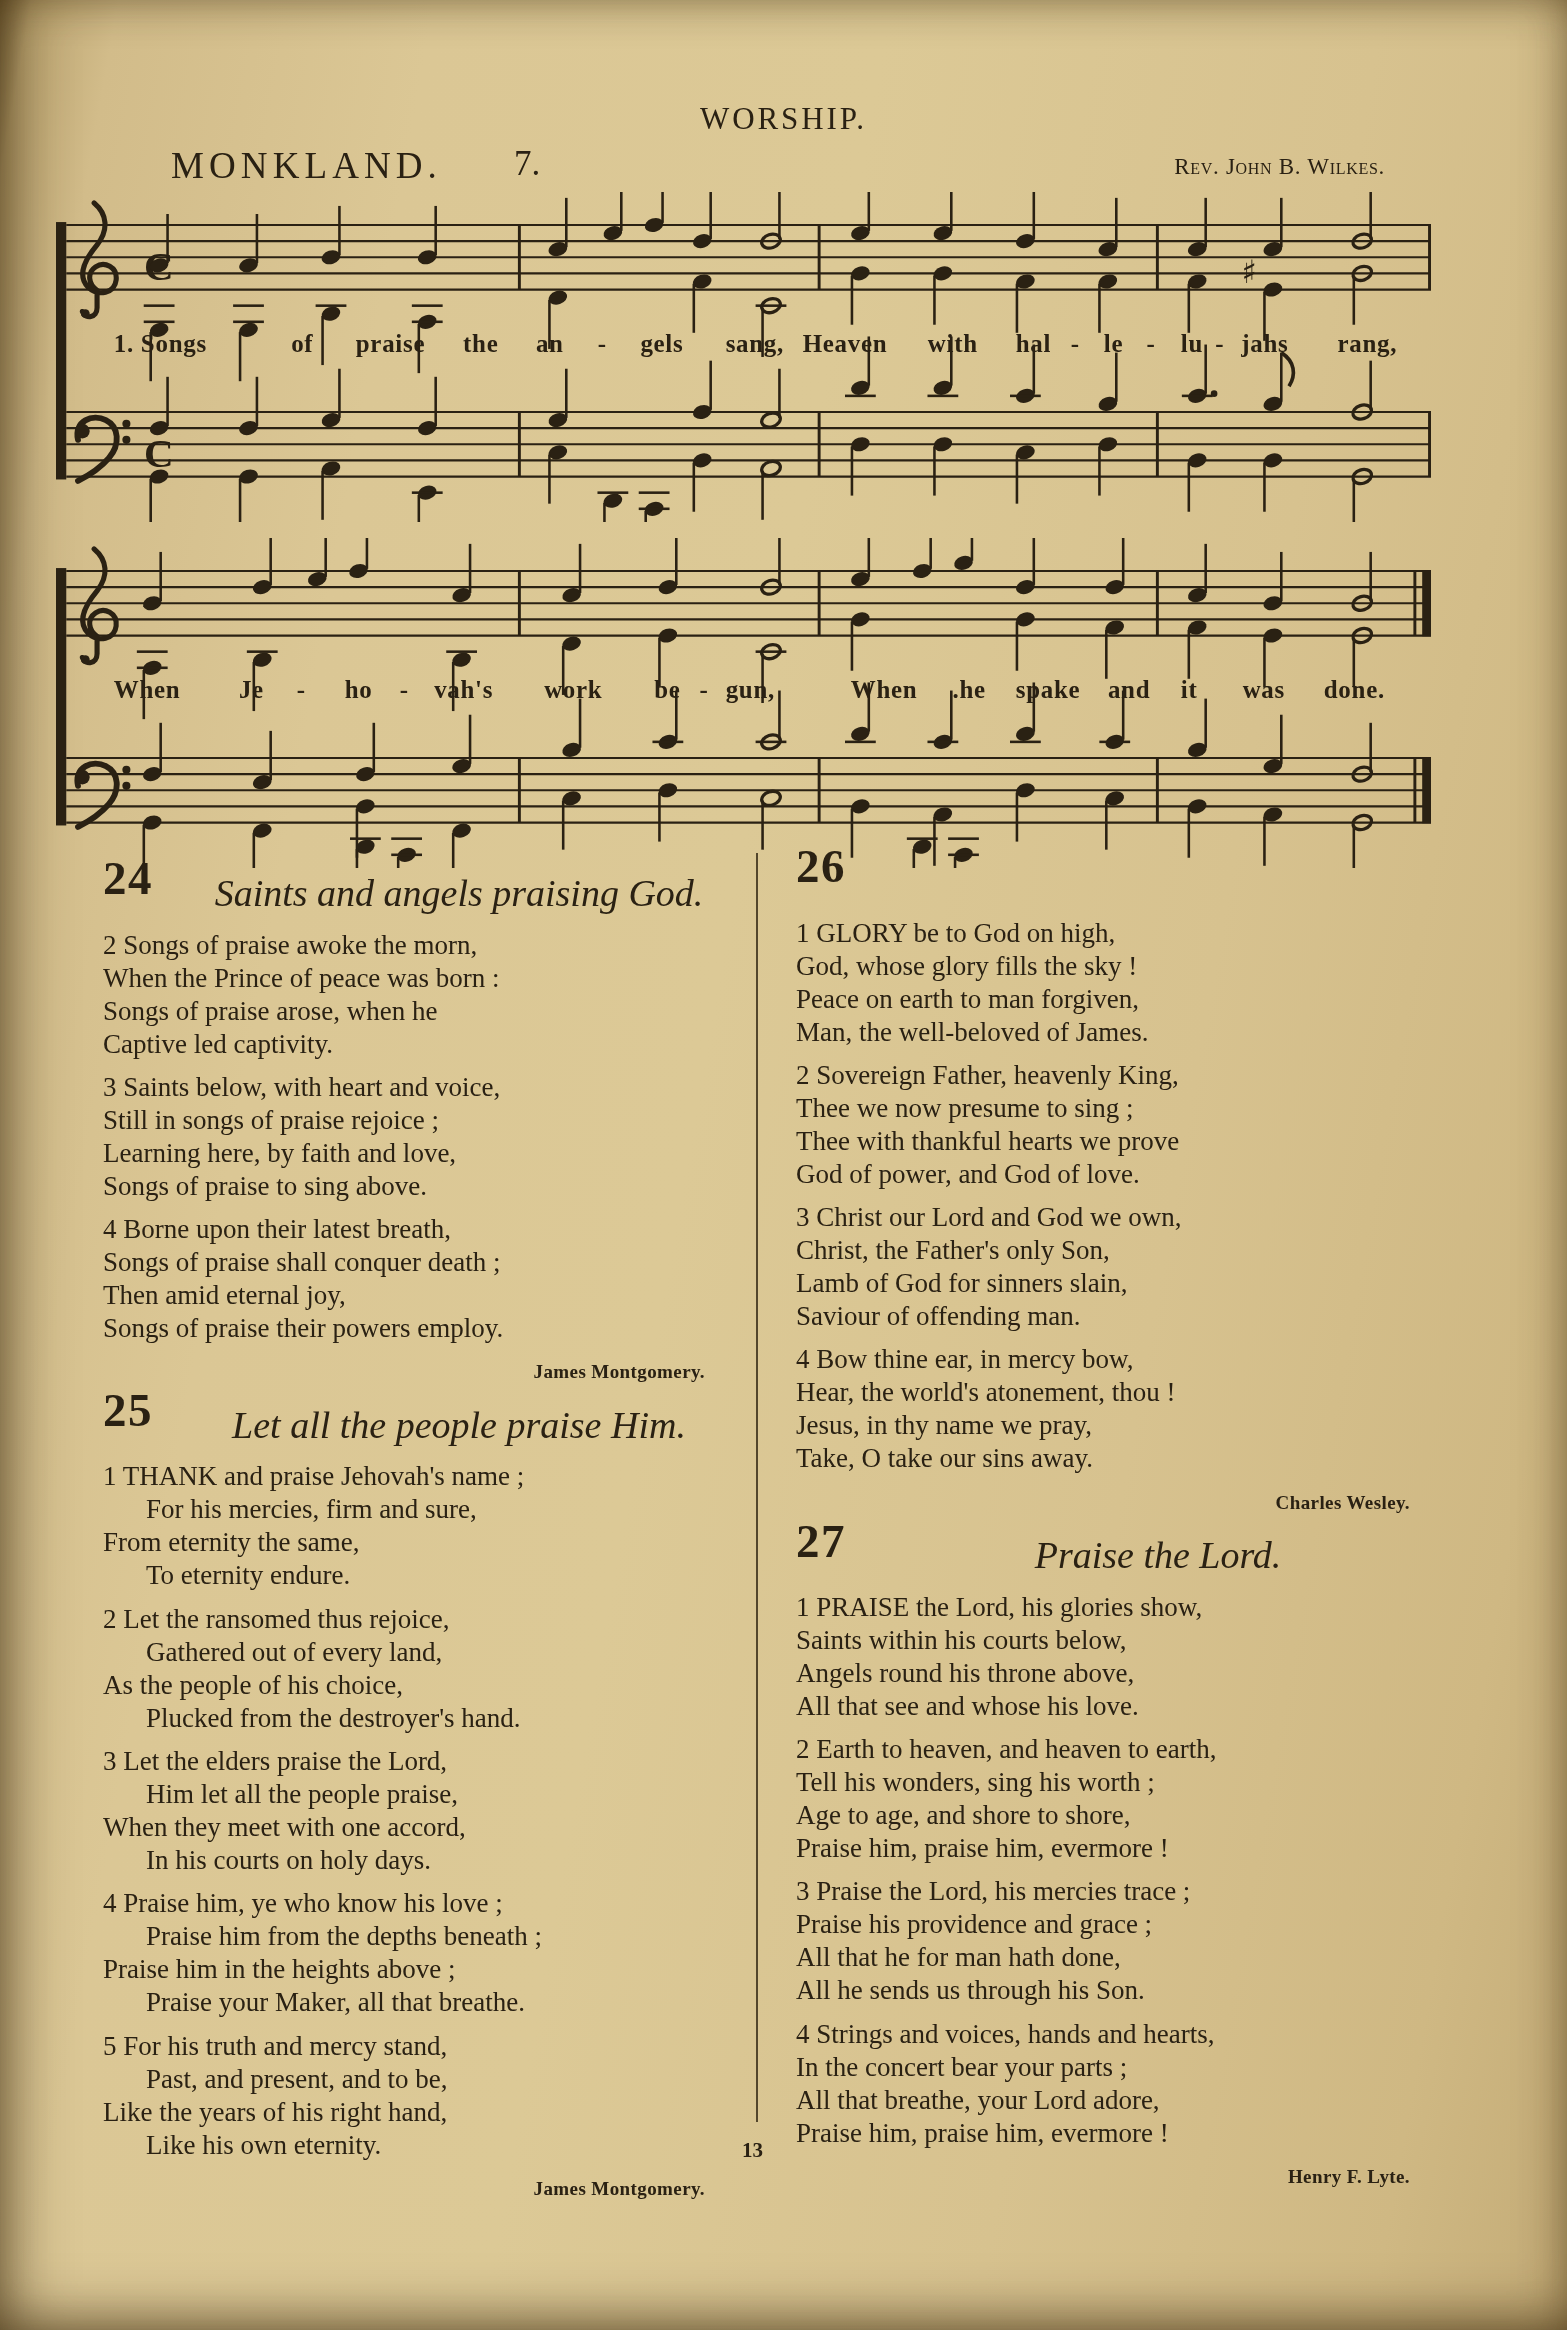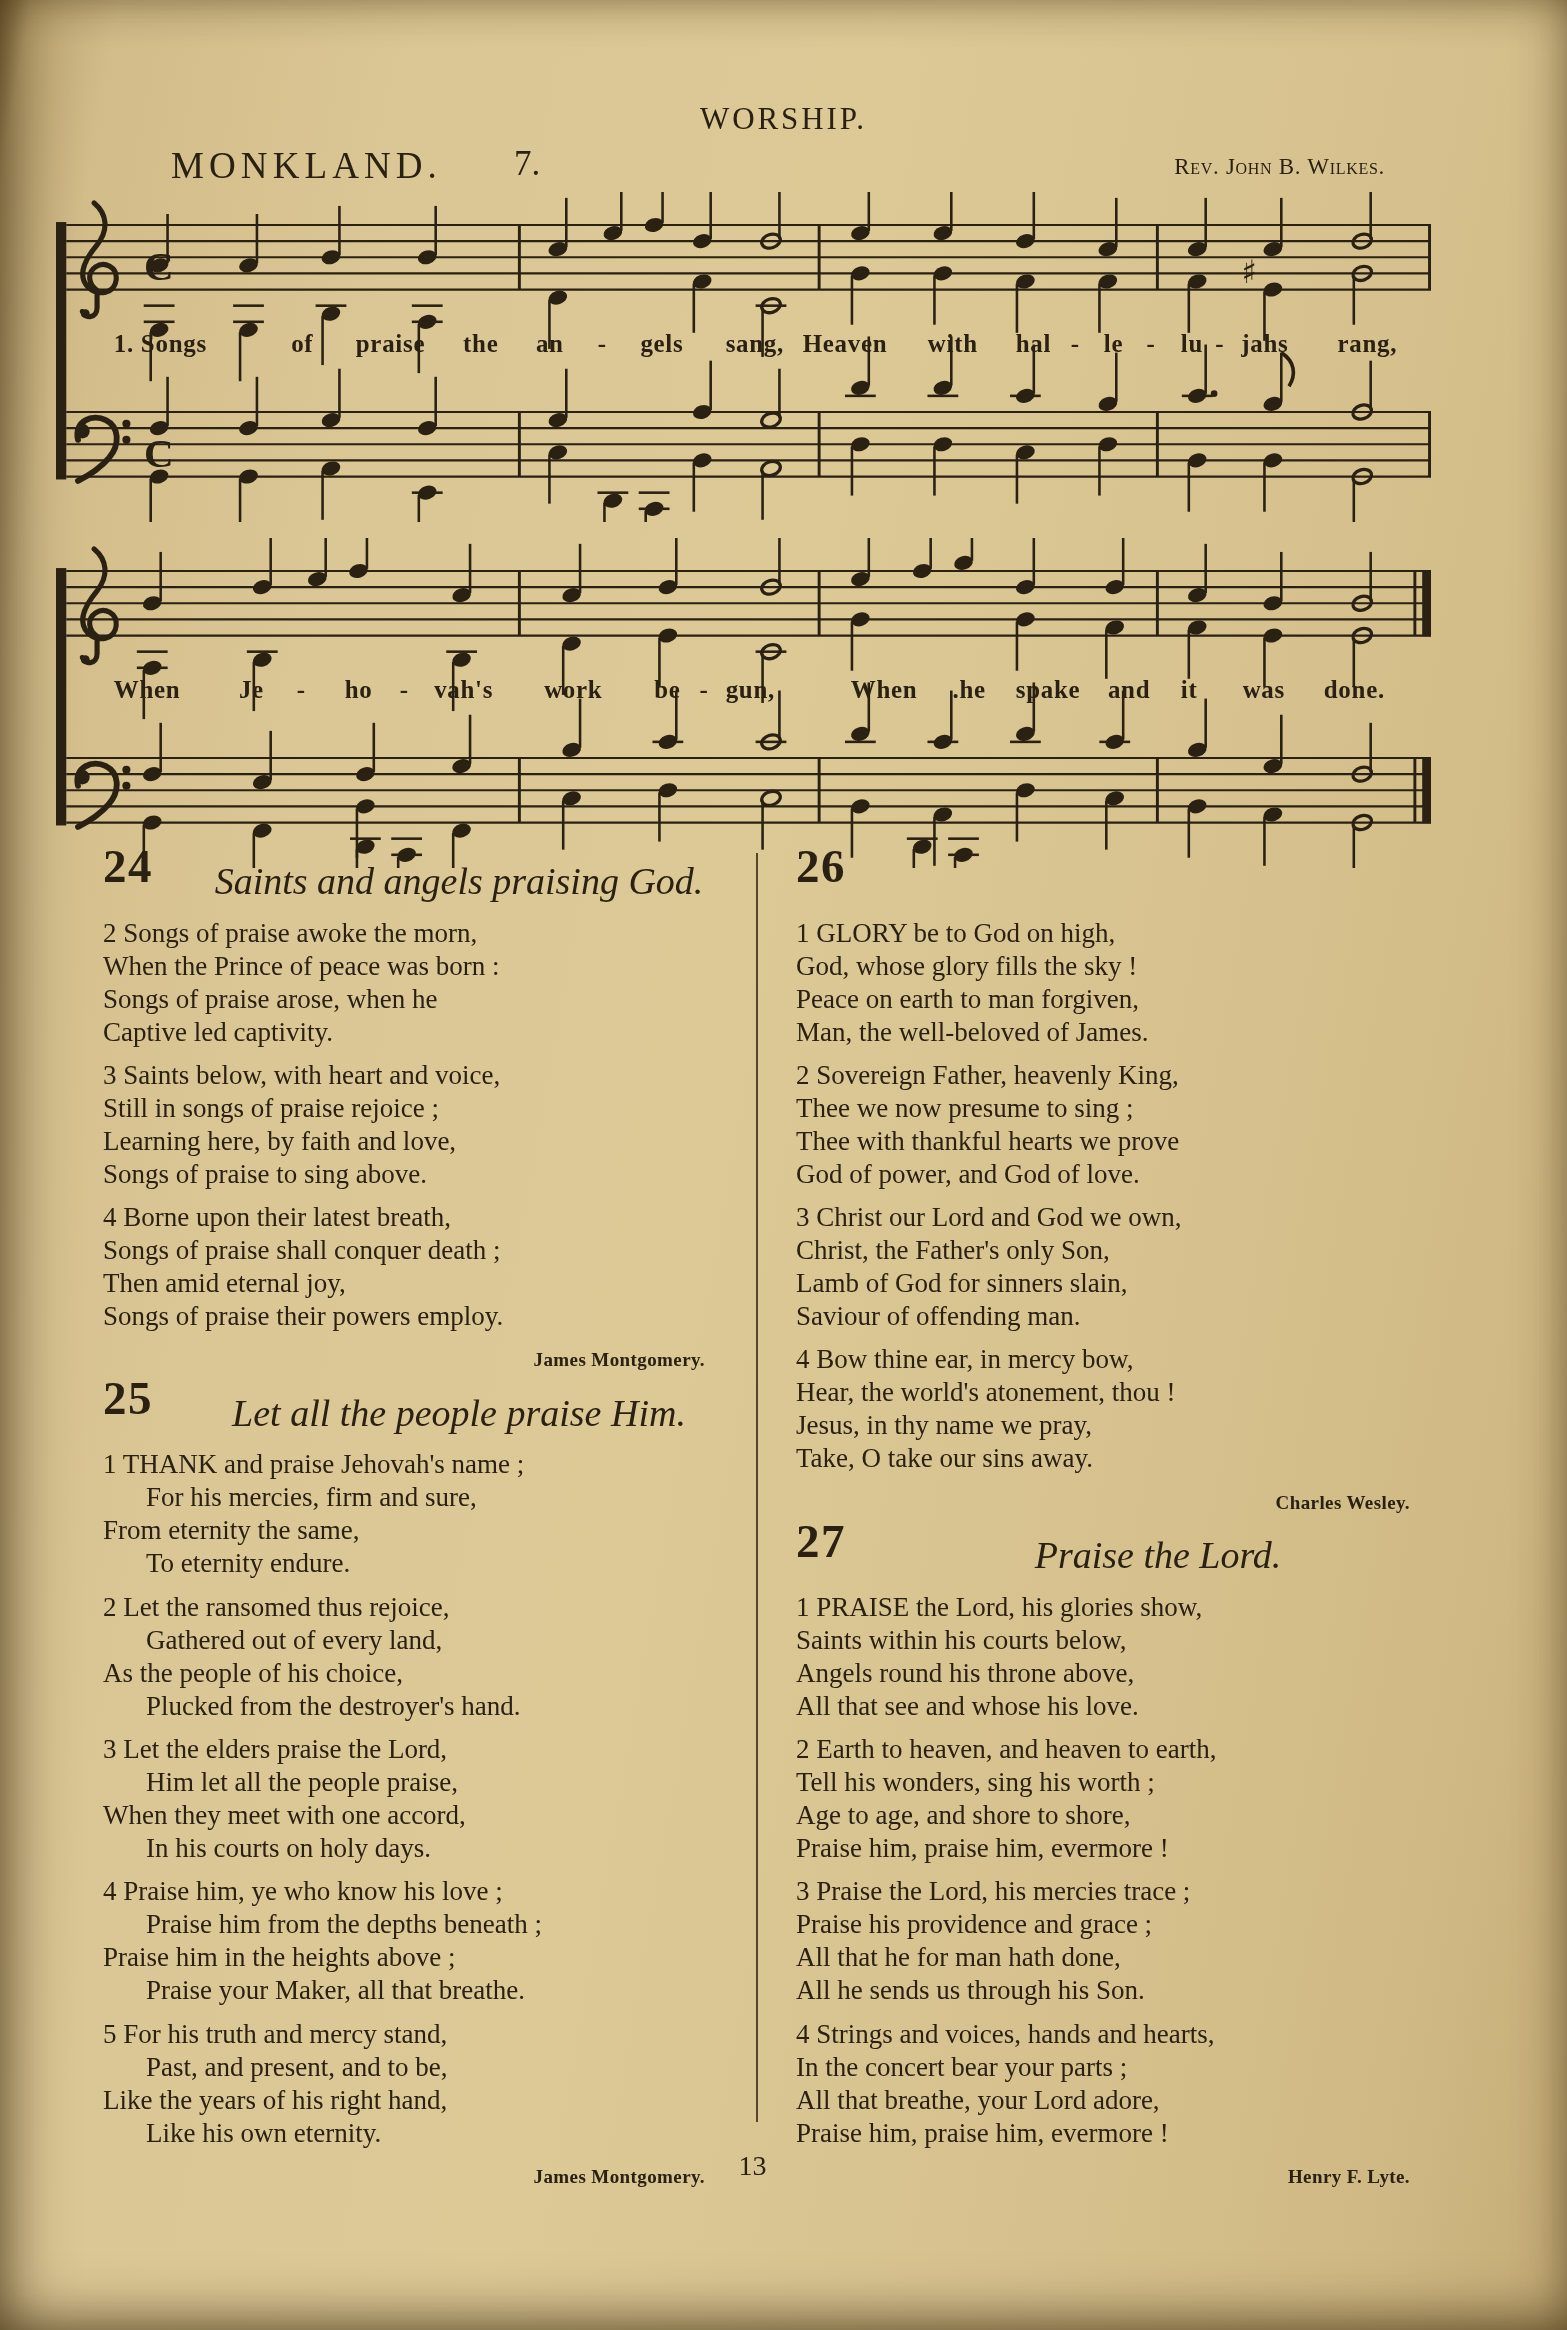--- a/index.html
+++ b/index.html
@@ -20,34 +20,34 @@
   .tune-line{position:absolute;top:144px;left:0;width:100%;height:51px;}
   .tune-name{position:absolute;left:171px;font-size:37px;letter-spacing:5.1px;}
   .tune-meter{position:absolute;left:514px;font-size:35px;}
   .composer{position:absolute;right:182px;top:10.3px;font-size:23px;
     font-variant:small-caps;letter-spacing:0.7px;}
   svg.music{position:absolute;left:55px;width:1377px;height:330px;}
   #sys1{top:192px;} #sys2{top:538px;}
   .col-divider{position:absolute;left:756px;top:853px;width:2.2px;height:1269px;
     background:#3b2f1a;opacity:.85;}
   .col{position:absolute;top:846px;font-size:27px;line-height:33px;}
-  .col.left{left:103px;width:646px;}
+  .col.left{left:103px;width:646px;margin-top:12px;}
   .col.right{left:796px;width:658px;}
   .hymn-head{position:relative;margin:10.3px 0 7.3px 0;min-height:53px;}
   .hymn-number{position:absolute;left:0;top:-5.9px;font-size:47px;font-weight:bold;
     letter-spacing:1.5px;}
   .hymn-title{display:block;text-align:center;padding-left:66px;padding-top:8.8px;
     font-style:italic;font-size:38px;}
   .verse{margin:0 0 10.3px 0;}
   .vline{white-space:nowrap;}
   .vline.ind{padding-left:43px;}
   .attribution{text-align:right;padding-right:44px;font-weight:bold;font-size:19px;
     margin:4.4px 0 11.7px 0;letter-spacing:0.4px;}
   .page-number{position:absolute;left:690px;top:2138px;width:125px;text-align:center;
-    font-size:28px;font-weight:normal;margin-top:12px;}
+    font-size:21px;font-weight:bold;}
 </style>
 </head>
 <body>
 
 <div class="page">
   <div class="worship-title">WORSHIP.</div>
   <div class="tune-line">
     <span class="tune-name">MONKLAND.</span>
     <span class="tune-meter">7.</span>
     <span class="composer">Rev. John B. Wilkes.</span>

